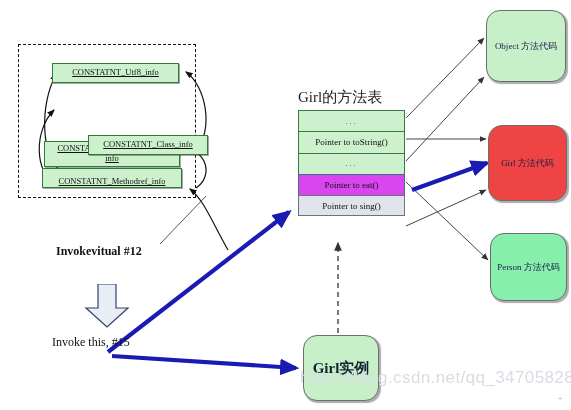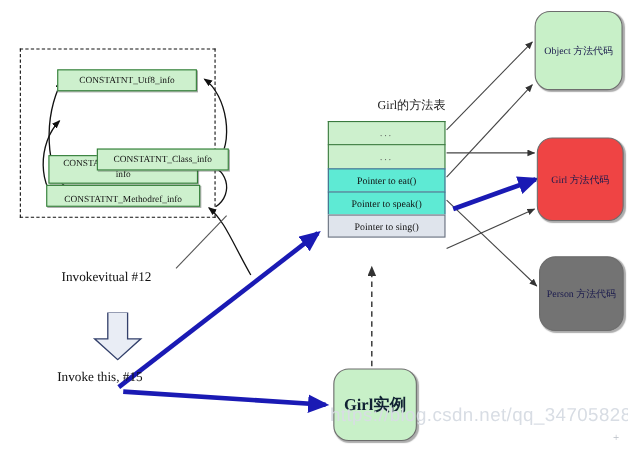--- a/index.html
+++ b/index.html
@@ -7,67 +7,67 @@
     width:571px;height:410px;
     background:#ffffff;
     font-family:"Liberation Serif", serif;
     overflow:hidden;
     position:relative;
   }
   #stage{position:absolute;left:0;top:0;width:571px;height:410px;}
   #svg-layer{position:absolute;left:0;top:0;width:571px;height:410px;pointer-events:none;}
 
   .box{position:absolute;box-sizing:border-box;display:flex;align-items:center;
-       justify-content:center;text-align:center;}
+       justify-content:center;text-align:center;text-decoration:underline;}
 
   
   .pool{
     position:absolute;left:18px;top:44px;width:178px;height:154px;
     border:1.4px dashed #111;box-sizing:border-box;background:transparent;
   }
   .pool-title{
     position:absolute;left:30px;top:48px;
     font-size:11px;color:#222;font-family:"Liberation Serif",serif;
     letter-spacing:0.3px;
   }
   .const{
     border:1px solid #2f7a35;background:#cdf0cd;
     font-size:8.5px;color:#111;line-height:1.15;
     box-shadow:1px 1px 0 rgba(60,60,60,.45);
   }
 
   
   .mtable{position:absolute;left:298px;top:110px;width:107px;}
   .mtitle{
-    position:absolute;left:298px;top:88px;width:107px;text-align:right;
-    font-size:11px;color:#222;
+    position:absolute;left:298px;top:88px;width:107px;text-align:left;
+    font-size:15px;color:#222;
   }
   .mrow{
     height:21.3px;box-sizing:border-box;
     border:1px solid #555;border-bottom:none;
     display:flex;align-items:center;justify-content:center;
     font-size:9px;color:#111;
   }
   .mrow:last-child{border-bottom:1px solid #555;}
   .mrow.green{background:#cdf0cd;border-color:#3a7a3f;}
-  .mrow.blue{background:#5eead4;border-color:#4a6a8a;}
+  .mrow.blue{background:#d946ef;border-color:#4a6a8a;}
   .mrow.grey{background:#dfe4ec;border-color:#6b7280;}
   .mrow.dots{font-size:8px;letter-spacing:2px;color:#4a4a4a;}
 
   
   .rbox{
     position:absolute;border-radius:14px;box-sizing:border-box;
     border:1px solid #6d6d6d;
     font-size:9px;color:#1b1b4d;
     display:flex;align-items:center;justify-content:center;
     box-shadow:1.5px 1.5px 1px rgba(90,90,90,.5);
   }
   .rbox.green{background:#c8f0c8;}
   .rbox.lav{background:#ef4444;}
-  .rbox.blue{background:#737373;border-radius:15px;}
+  .rbox.blue{background:#86efac;}
 
   .labeltext{
     position:absolute;font-size:12px;color:#111;white-space:nowrap;
   }
 
   
   .fatarrow{position:absolute;left:84px;top:284px;width:46px;height:44px;}
 
   .watermark{
     position:absolute;left:300px;top:368px;
@@ -139,43 +139,43 @@
     <span>CONSTATNT_Class_info</span>
   </div>
 
   <div class="box const" style="left:42px;top:168px;width:140px;height:20px;align-items:flex-end;">
     <span>CONSTATNT_Methodref_info</span>
   </div>
 
   <div class="mtitle">Girl的方法表</div>
   <div class="mtable">
     <div class="mrow green dots">...</div>
+    <div class="mrow green">Pointer to toString()</div>
     <div class="mrow green dots">...</div>
     <div class="mrow blue">Pointer to eat()</div>
-    <div class="mrow blue">Pointer to speak()</div>
     <div class="mrow grey">Pointer to sing()</div>
   </div>
 
   <div class="rbox green" style="left:486px;top:10px;width:80px;height:72px;text-align:center;">
     <span>Object 方法代码</span>
   </div>
 
   <div class="rbox lav" style="left:488px;top:125px;width:79px;height:76px;">
     <span>Girl 方法代码</span>
   </div>
 
   <div class="rbox blue" style="left:490px;top:233px;width:77px;height:68px;">
     <span>Person 方法代码</span>
   </div>
 
   <div class="rbox green" style="left:303px;top:335px;width:76px;height:66px;font-size:15px;font-weight:bold;color:#123;">
     <span>Girl实例</span>
   </div>
 
-  <div class="labeltext" style="left:56px;top:244px;">Invokevitual #12</div>
+  <div class="labeltext" style="left:56px;top:244px;font-weight:bold;">Invokevitual #12</div>
 
   <div class="labeltext" style="left:52px;top:335px;">Invoke this, #15</div>
 
   <div class="fatarrow">
     <svg viewBox="0 0 46 44" width="46" height="44" xmlns="http://www.w3.org/2000/svg">
       <polygon points="14,0 32,0 32,24 44,24 23,43 2,24 14,24" fill="#e9edf5" stroke="#33406b" stroke-width="1.2"></polygon>
     </svg>
   </div>
 
   <div class="watermark">https://blog.csdn.net/qq_34705828</div>

